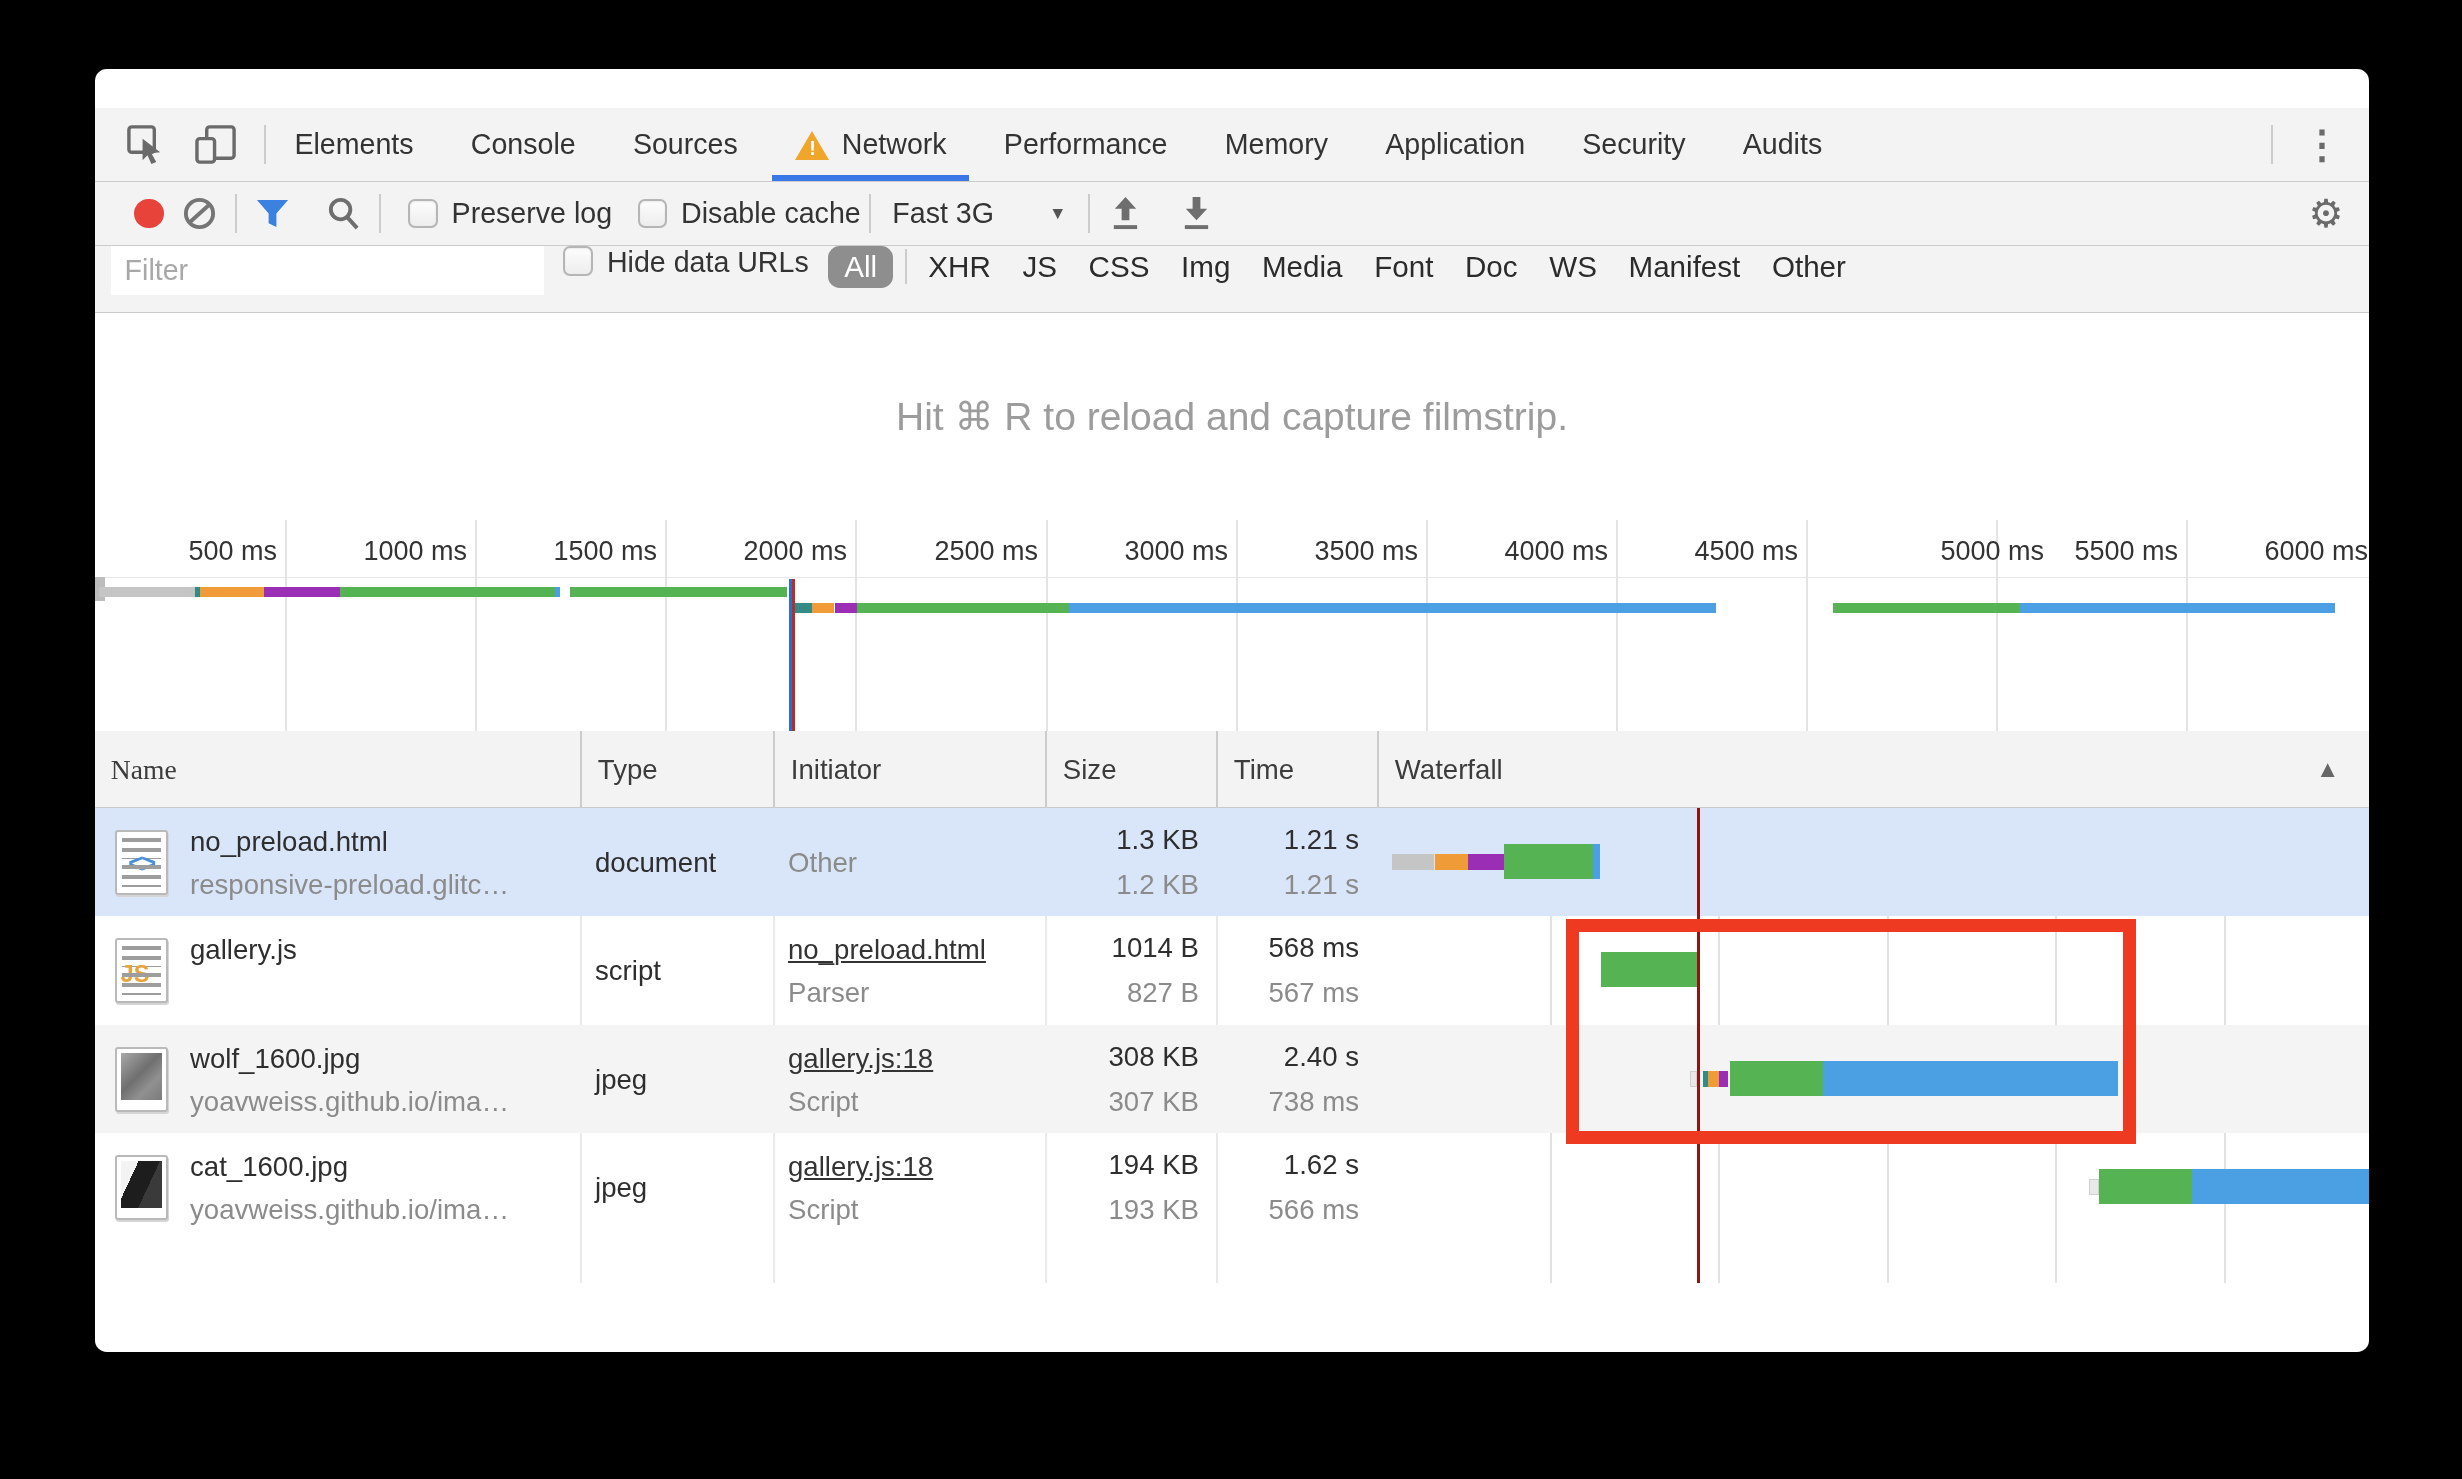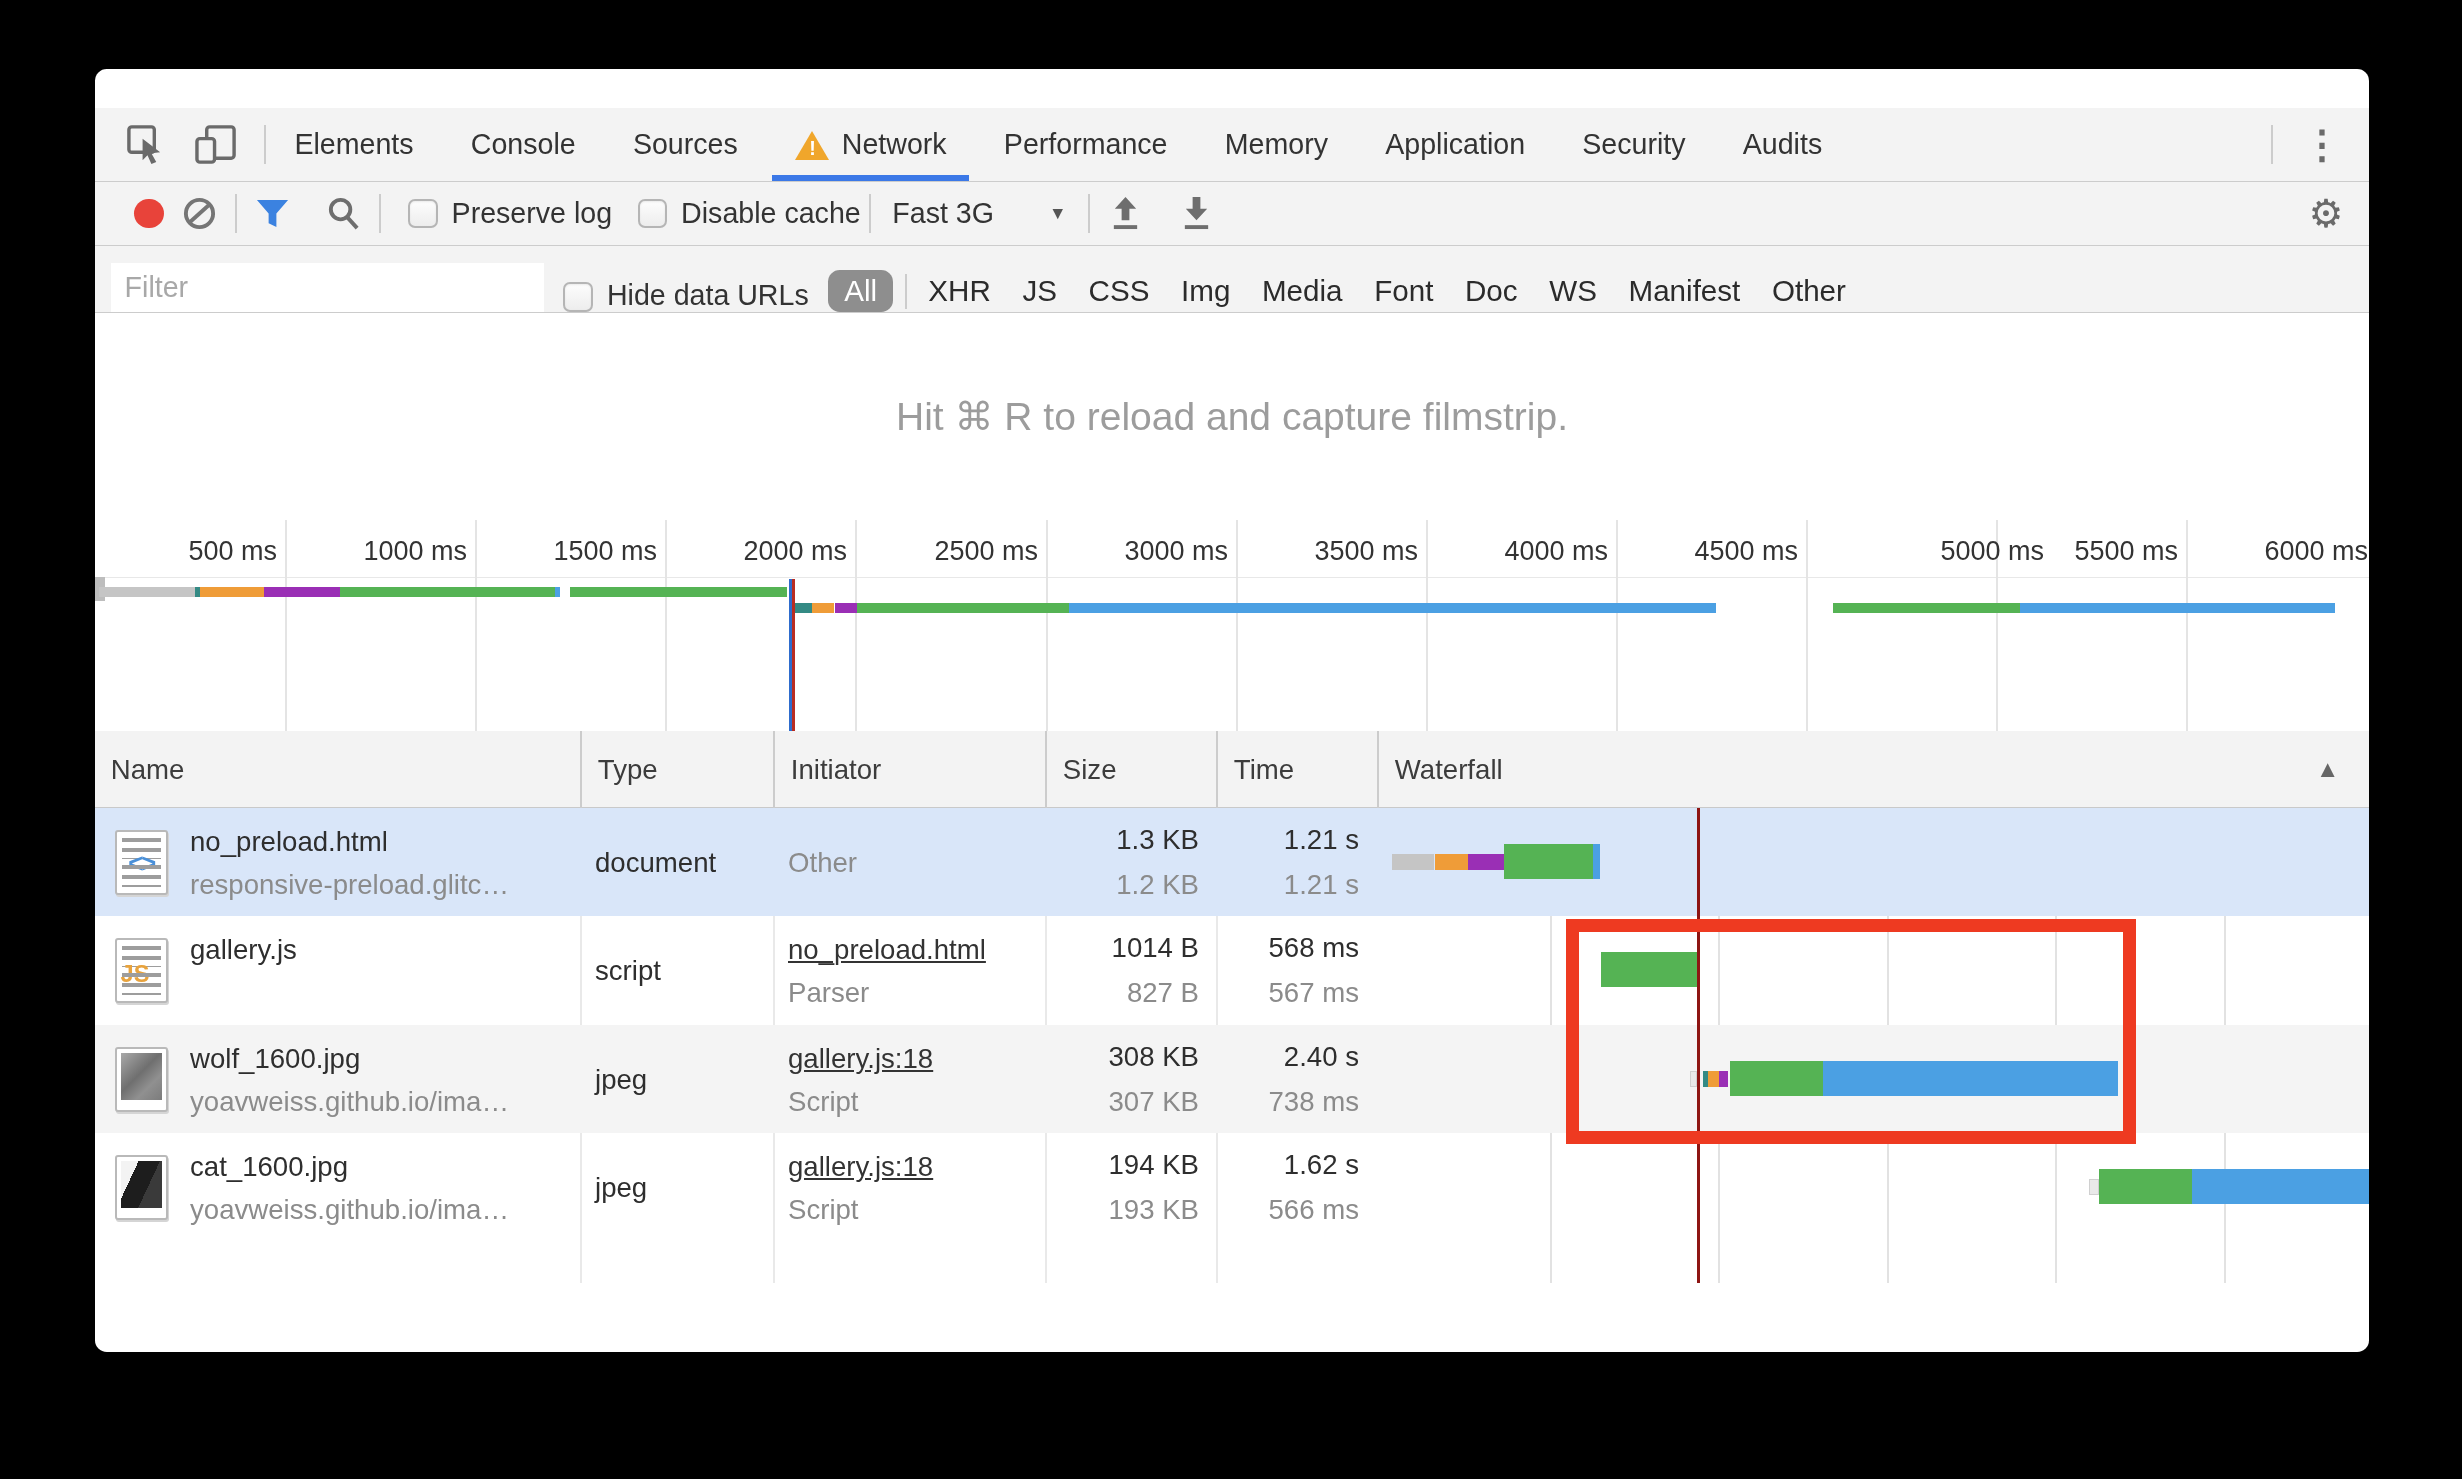--- a/index.html
+++ b/index.html
@@ -45,21 +45,21 @@
   .icon-btn { display:flex; align-items:center; justify-content:center; width:71px; height:53px; }
   .cb { width:29.6px; height:29.6px; border:2px solid #b5b5b5; border-radius:6.9px;
         background:linear-gradient(#fdfdfd,#ededed); box-shadow:inset 0 1px 2px rgba(0,0,0,.08); }
   .tool-label { font-size:28.6px; color:#333; margin:0 7.9px 0 13.8px; }
   .throttle { display:flex; align-items:center; font-size:28.6px; color:#333; margin:0 21.7px; }
   .caret { font-size:17.7px; color:#555; margin-left:55px; }
   .gear { margin-left:auto; margin-right:25.6px; font-size:39px; color:#6a6a6a; }
 
   
   .filterrow { position:absolute; left:0; top:177px; width:100%; height:67px; background:#f3f3f3;
-               border-bottom:1px solid #ccc; display:flex; align-items:flex-end; }
+               border-bottom:1px solid #ccc; display:flex; align-items:flex-start; }
   .filter-input { width:433px; height:49px; margin-left:15.8px; border:none; background:#fff;
                   font-size:28.6px; color:#333; padding:0 13.8px; outline:none;
                   font-family:"Liberation Sans",sans-serif; }
   .filter-input::placeholder { color:#a8a8a8; }
   .filterrow .cb { margin-left:19.7px; }
   .pills { display:flex; align-items:center; gap:0; margin-left:5.9px; }
   .pill { font-size:29.6px; color:#2b2b2b; padding:3.9px 15.8px; border-radius:11.8px; }
   .pill.selected { background:#8e8e8e; color:#fff; margin:0 5.9px; }
   .pill-div { width:2px; height:35px; background:#ccc; margin:0 5.9px; }
 
@@ -76,21 +76,21 @@
   .ov-hline { position:absolute; left:0; right:0; top:57px; height:1px; background:#e8e8e8; }
   .ov-seg { position:absolute; height:9.9px; }
   .ov-marker { position:absolute; top:59px; bottom:0; width:3px; }
   .ov-nub { position:absolute; left:0; top:57px; width:9.9px; height:23.6px; background:#bdbdbd; }
 
   
   .grid-header { position:absolute; left:0; top:662px; width:100%; height:77px; background:#f3f3f3;
                  border-bottom:1px solid #c9c9c9; }
   .hcell { position:absolute; top:0; height:77px; line-height:77px; font-size:27.6px; color:#3c3c3c;
            padding-left:15.8px; border-left:2px solid #ccc; }
-  .hcell.first { border-left:none; }
+  .hcell.first { border-left:none;font-family:Liberation Serif, serif; }
   .sort-arrow { position:absolute; right:29.6px; top:0; height:77px; line-height:77px;
                 font-size:23.6px; color:#666; }
   .grid-body { position:absolute; left:0; top:739px; width:100%; height:475px; background:#fff; }
   .body-coldiv { position:absolute; top:0; bottom:0; width:2px; background:#e9e9e9; }
   .wf-grid { position:absolute; top:0; bottom:0; width:2px; background:#e2e2e2; }
   .row { position:absolute; left:0; width:100%; height:108px; }
   .row.selected { background:#d9e6f9; }
   .row.striped { background:#f4f4f4; }
   .file-icon { position:absolute; left:19.7px; top:21.7px; width:53px; height:65px; background:#fff;
                border:2px solid #b9b9b9; border-radius:3px; box-shadow:1px 2px 0 #d5d5d5; overflow:hidden; }

